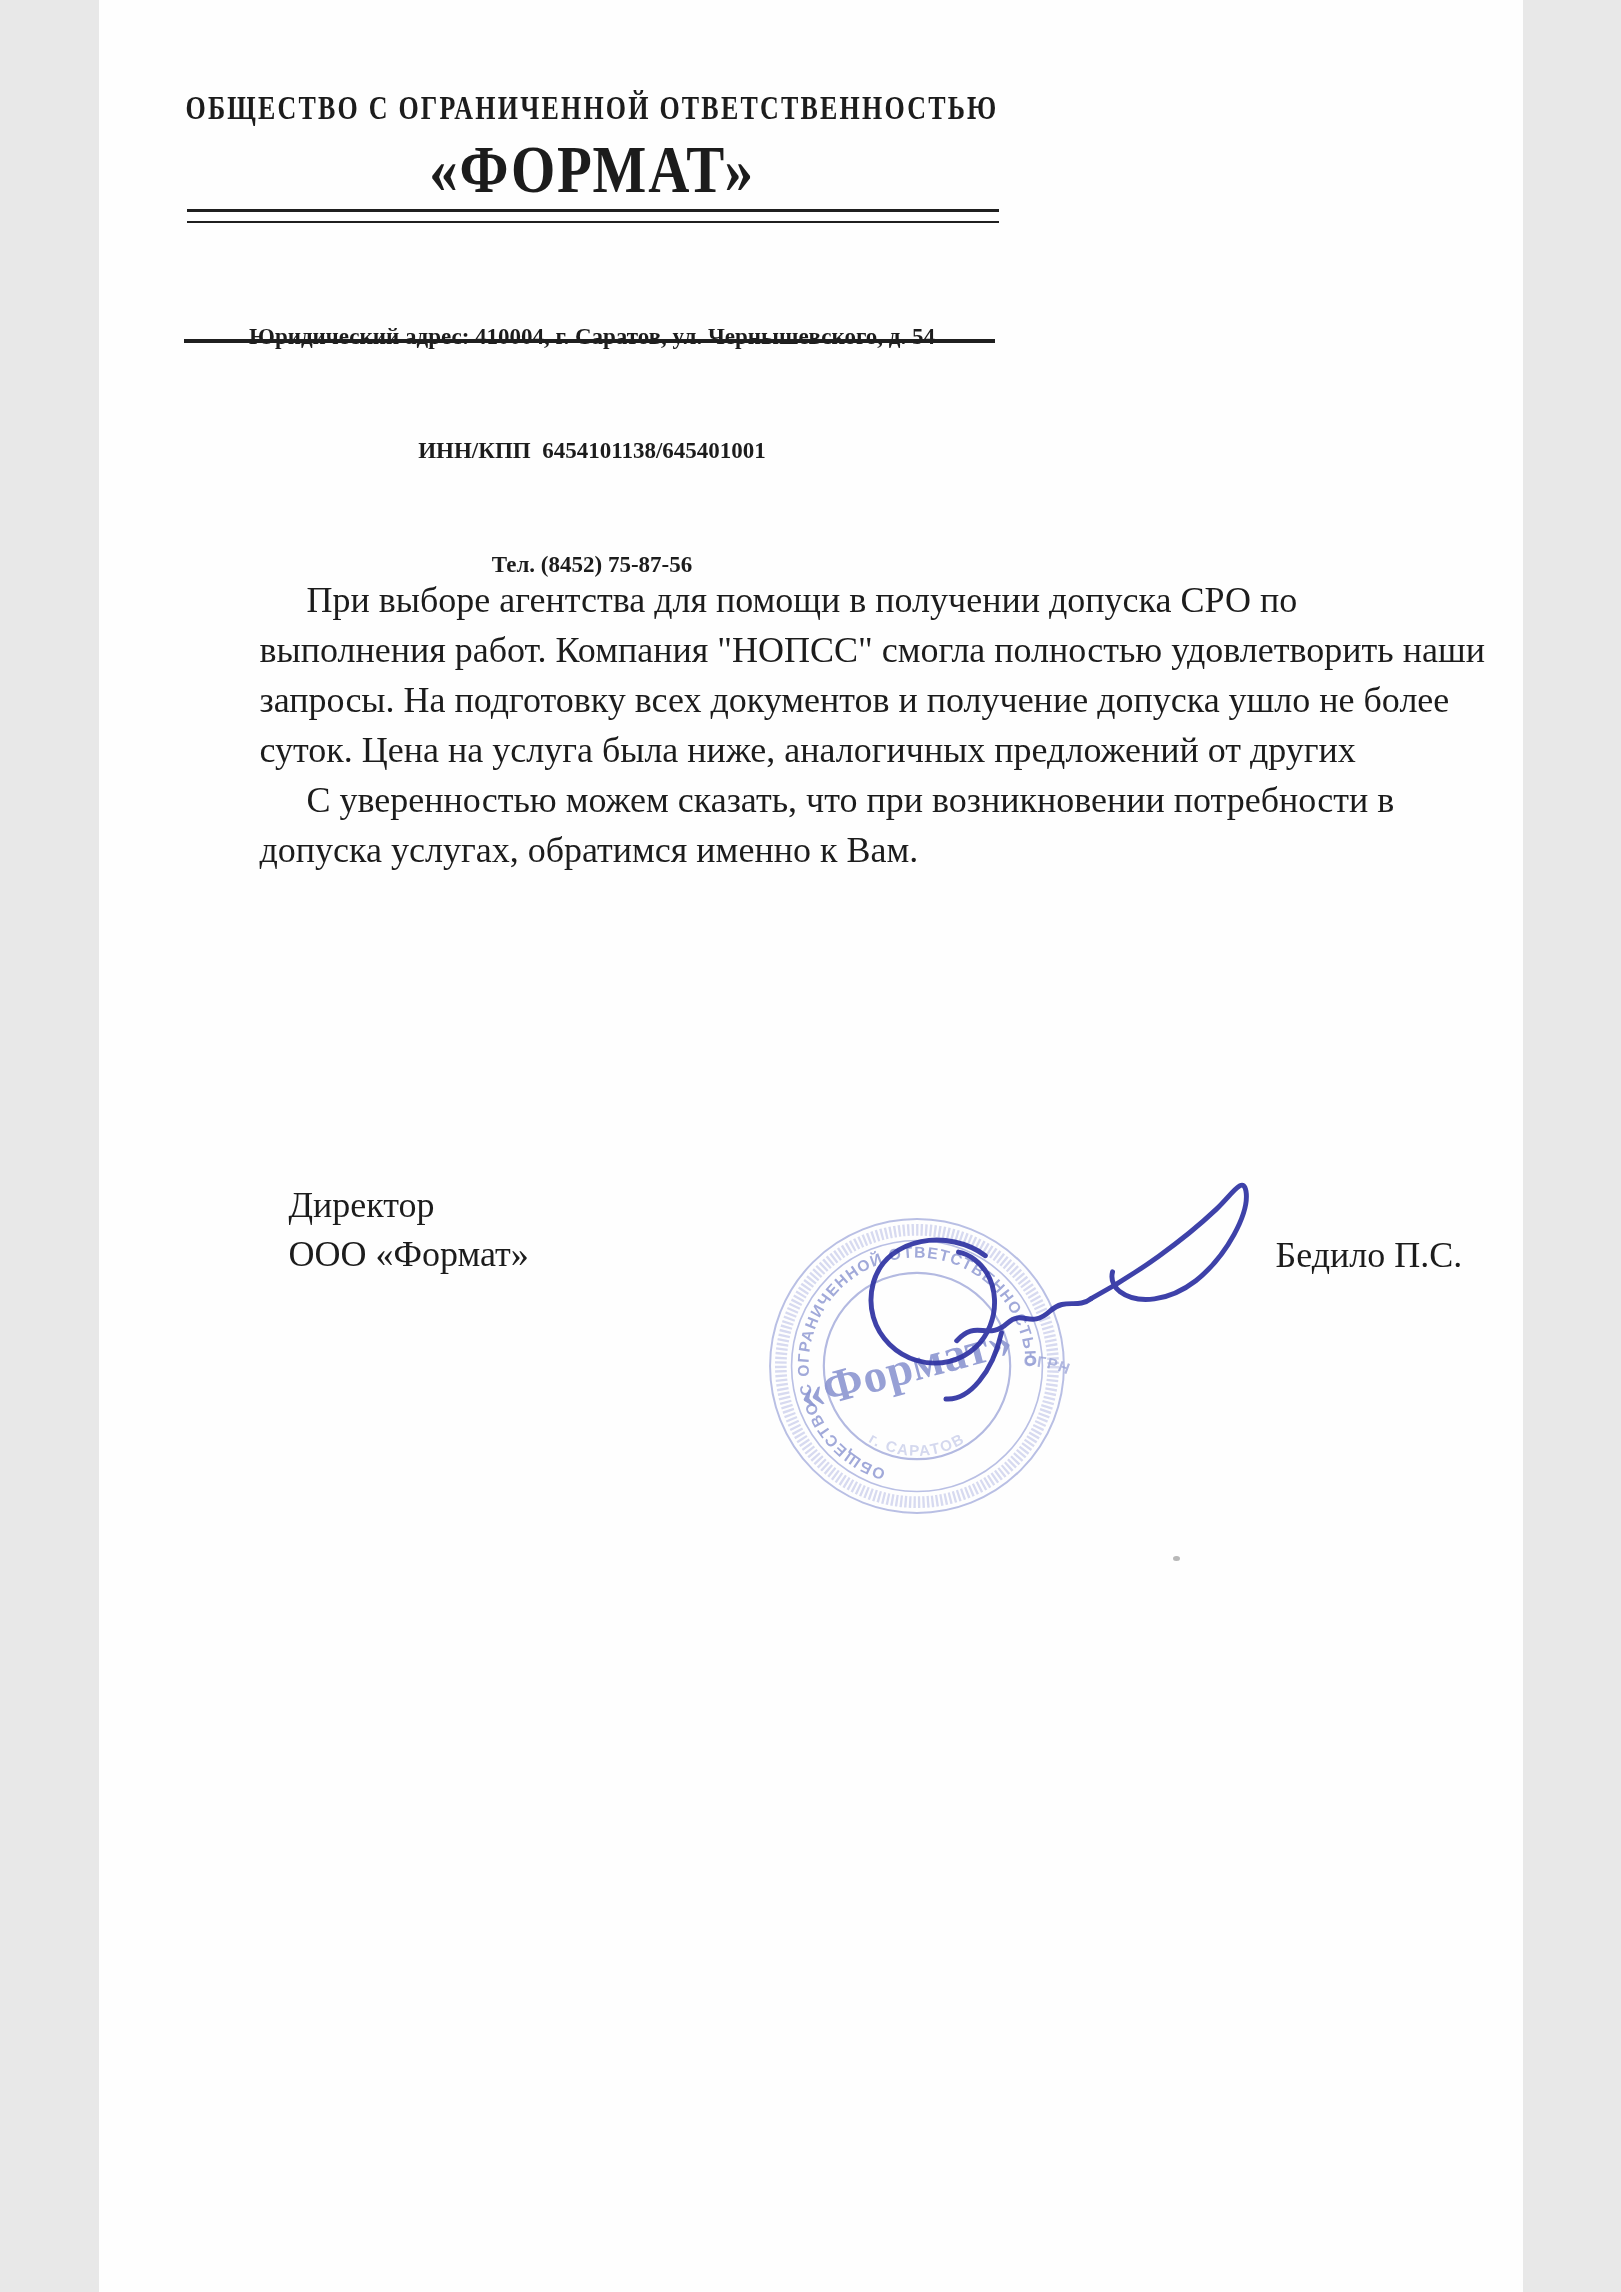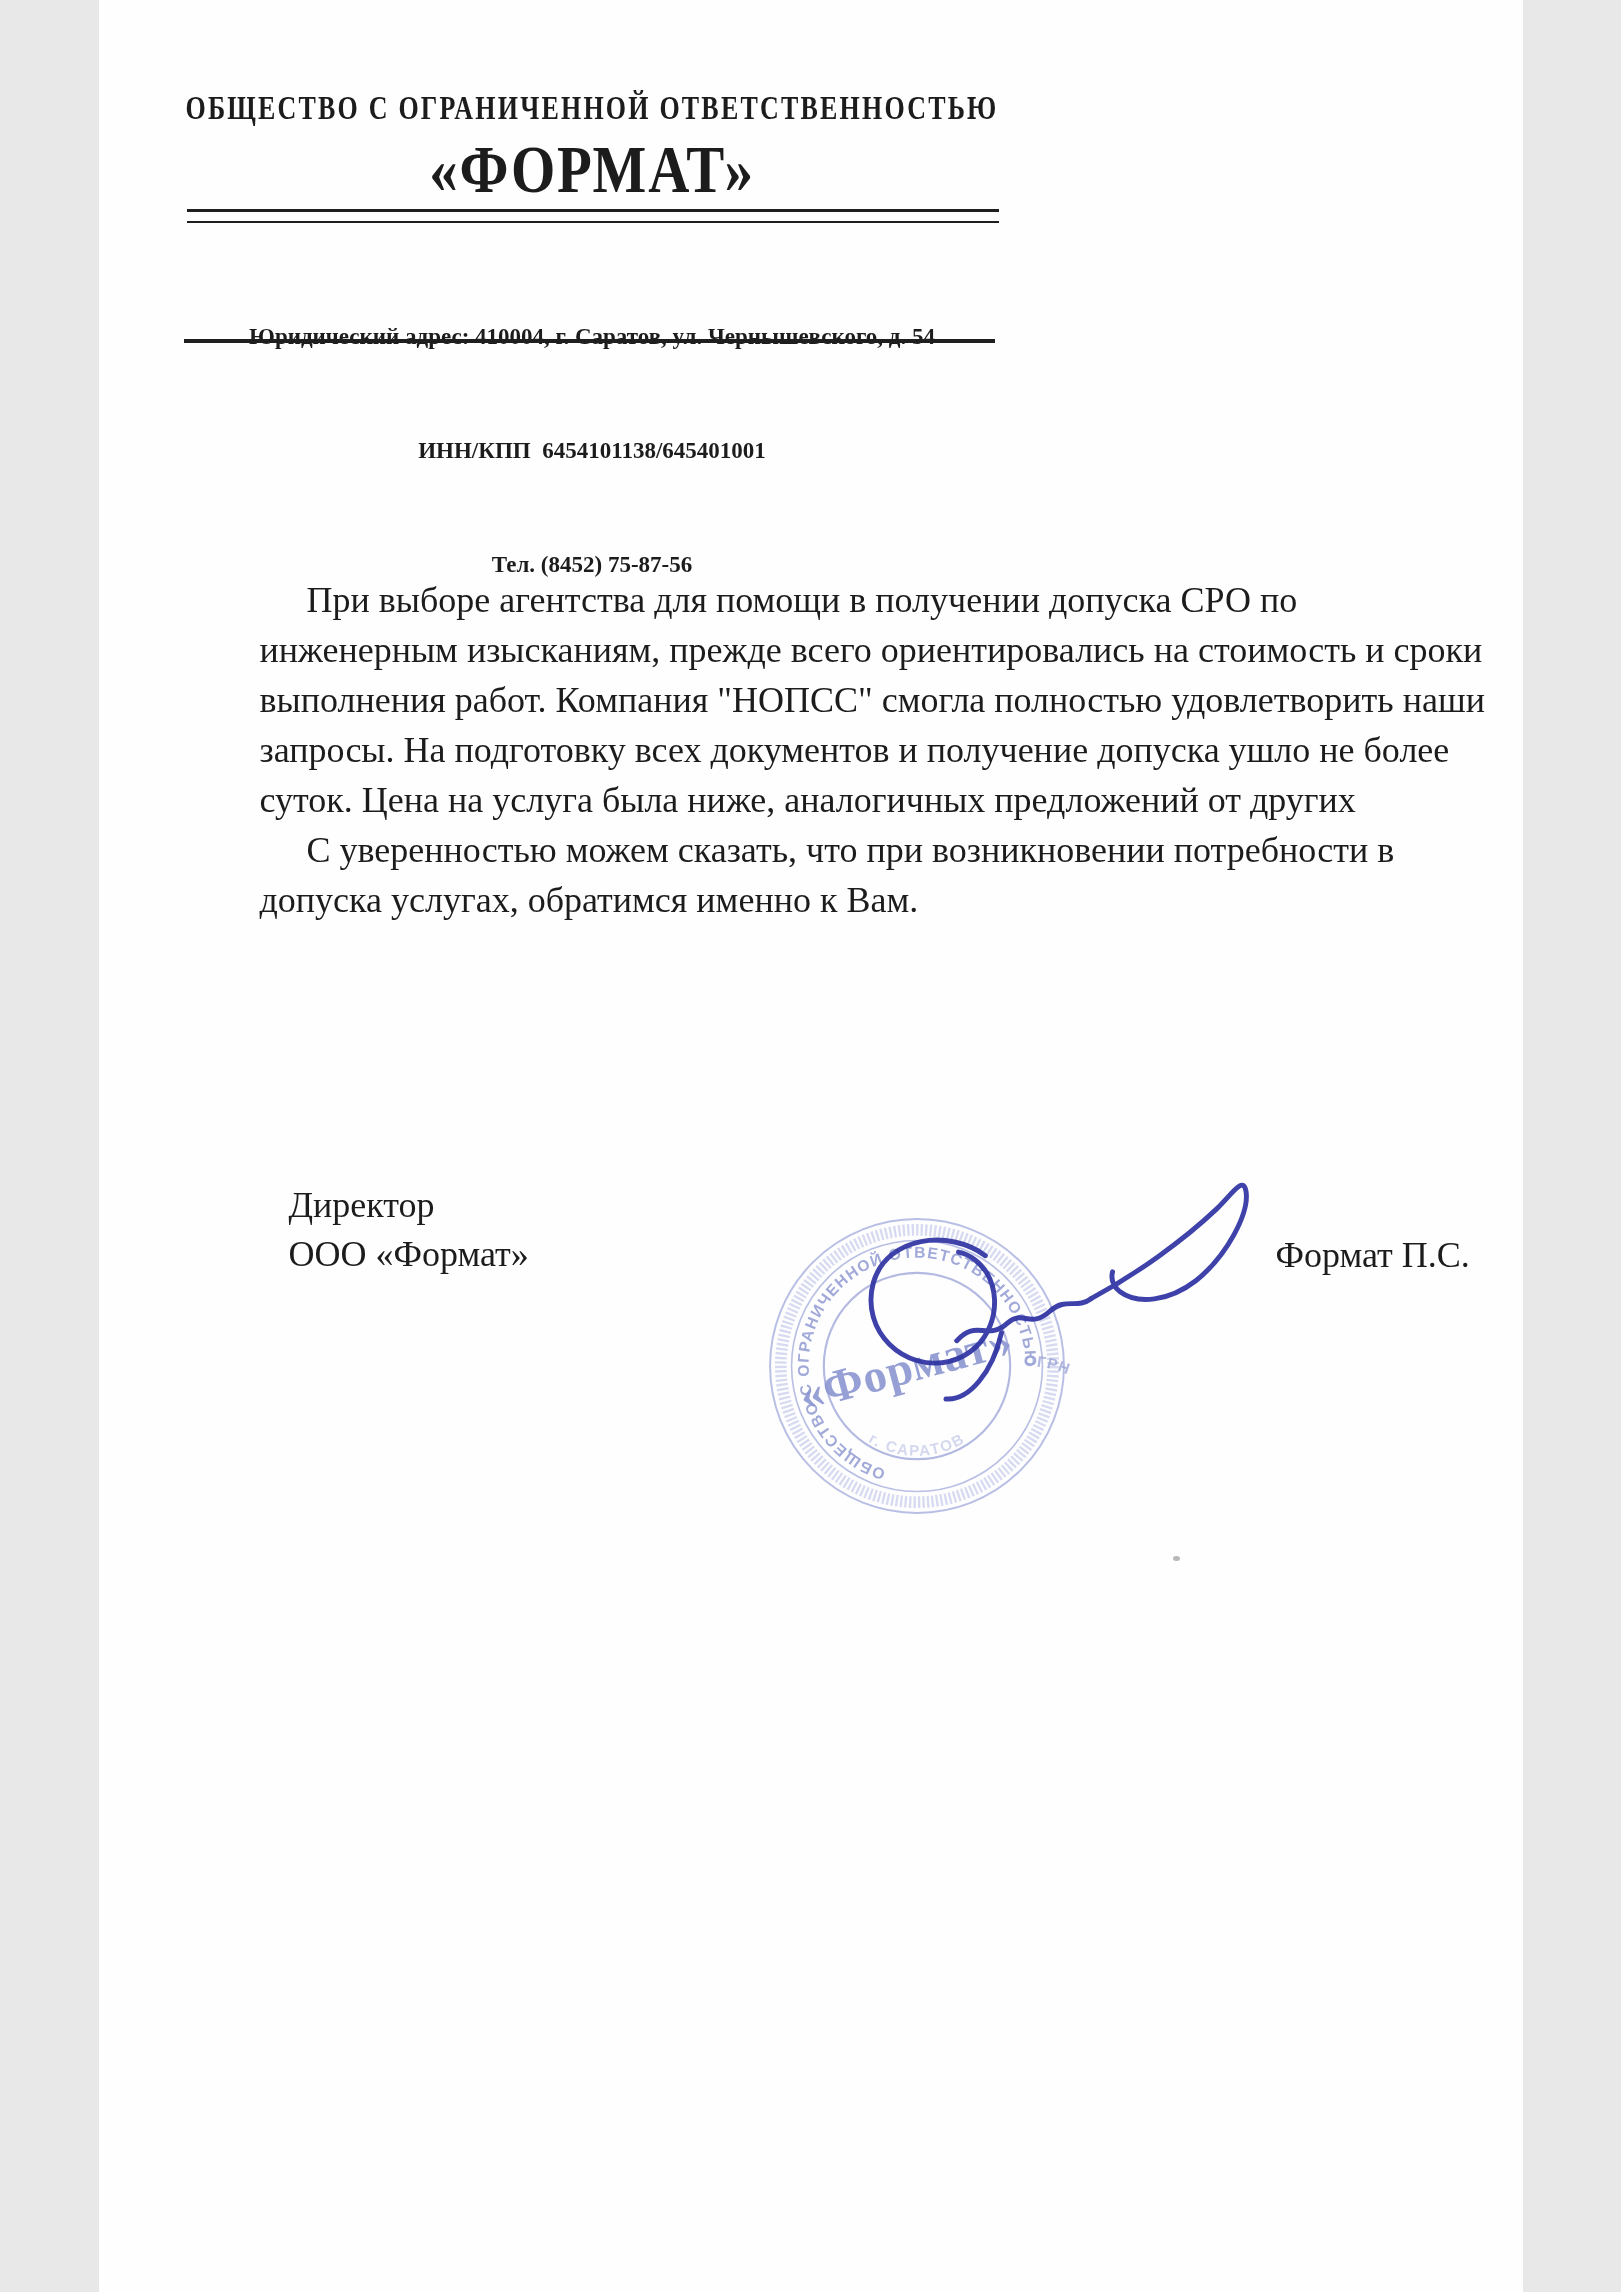--- a/index.html
+++ b/index.html
@@ -77,32 +77,31 @@
     <div class="addr-block">
       <div>Юридический адрес: 410004, г. Саратов, ул. Чернышевского, д. 54</div>
       <div>ИНН/КПП  6454101138/645401001</div>
       <div>Тел. (8452) 75-87-56</div>
     </div>
     <div class="rule-single"></div>
   </header>
 
   <main class="body-text">
     <div class="line indent">При выборе агентства для помощи в получении допуска СРО по</div>
-    <div class="line">инженерным изысканиям, прежде всего ориентировались на стоимость и сроки</div>
     <div class="line">выполнения работ. Компания "НОПСС" смогла полностью удовлетворить наши</div>
     <div class="line">запросы. На подготовку всех документов и получение допуска ушло не более</div>
     <div class="line">суток. Цена на услуга была ниже, аналогичных предложений от других</div>
     <div class="line indent">С уверенностью можем сказать, что при возникновении потребности в</div>
     <div class="line">допуска услугах, обратимся именно к Вам.</div>
   </main>
 
   <section>
     <div class="sig-title">Директор</div>
     <div class="sig-company">ООО «Формат»</div>
-    <div class="sig-name">Формат П.С.</div>
+    <div class="sig-name">Бедило П.С.</div>
 
     <svg class="stamp-svg" viewBox="0 0 346 346" aria-hidden="true">
       <defs>
         <path id="ringPath" d="M 173,294 A 121,121 0 1 1 294,173 A 121,121 0 1 1 173,294"></path>
         <path id="cityPath" d="M 78,210 A 103,103 0 0 0 268,210"></path>
       </defs>
 
       <circle cx="173" cy="173" r="164" fill="none" stroke="#9aa3d8" stroke-width="2.2" opacity=".75"></circle>
       <circle cx="173" cy="173" r="152" fill="none" stroke="#b0b7e2" stroke-width="13" stroke-dasharray="2.6 2.4" opacity=".55"></circle>
       <circle cx="173" cy="173" r="140" fill="none" stroke="#9aa3d8" stroke-width="1.8" opacity=".75"></circle>

